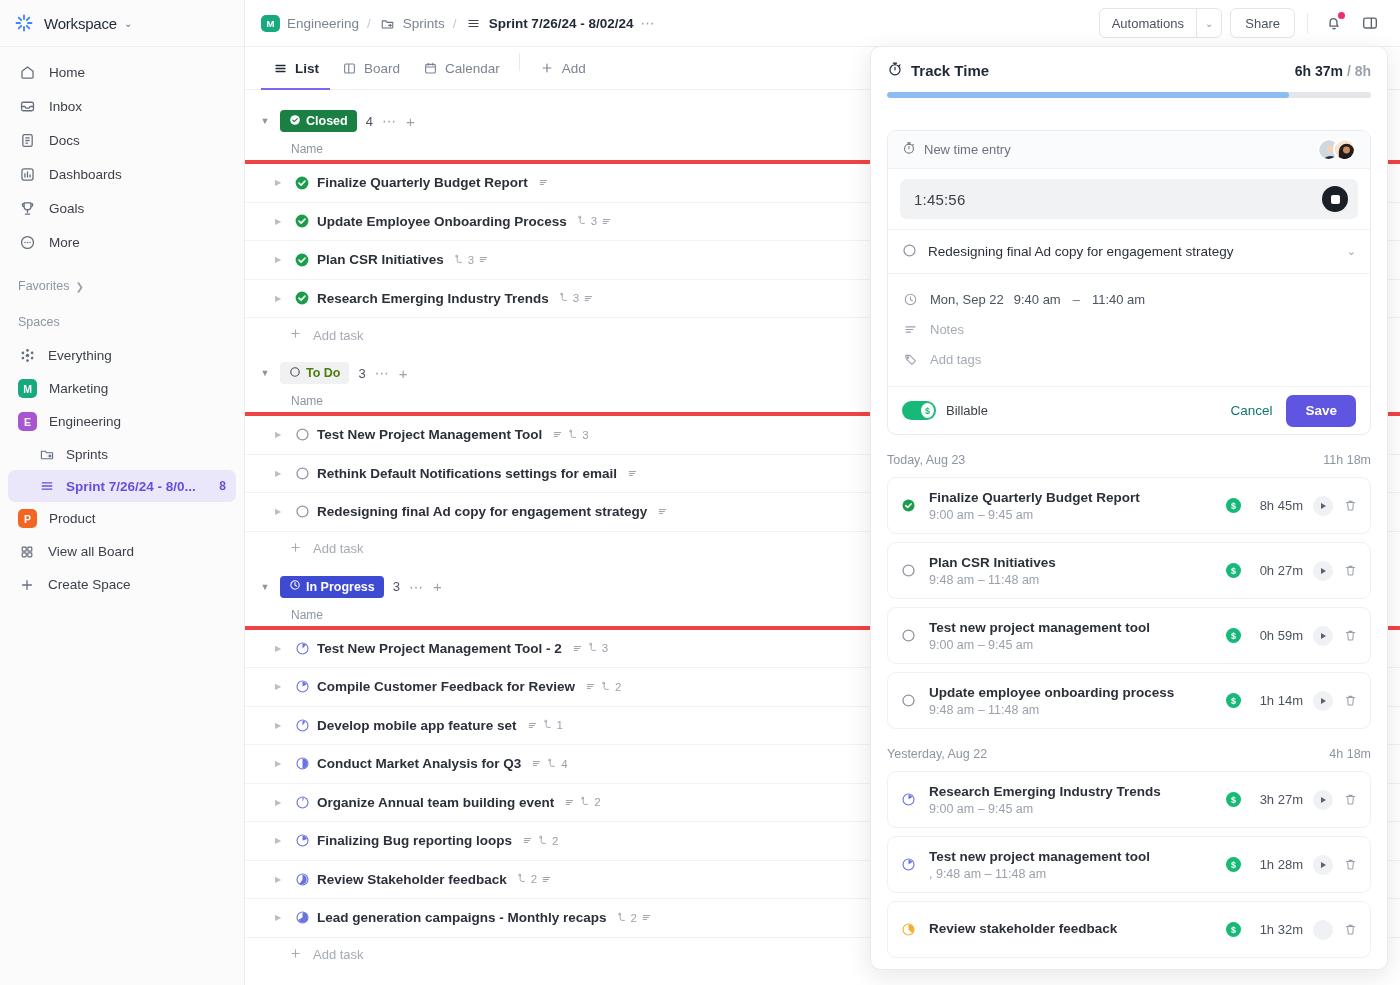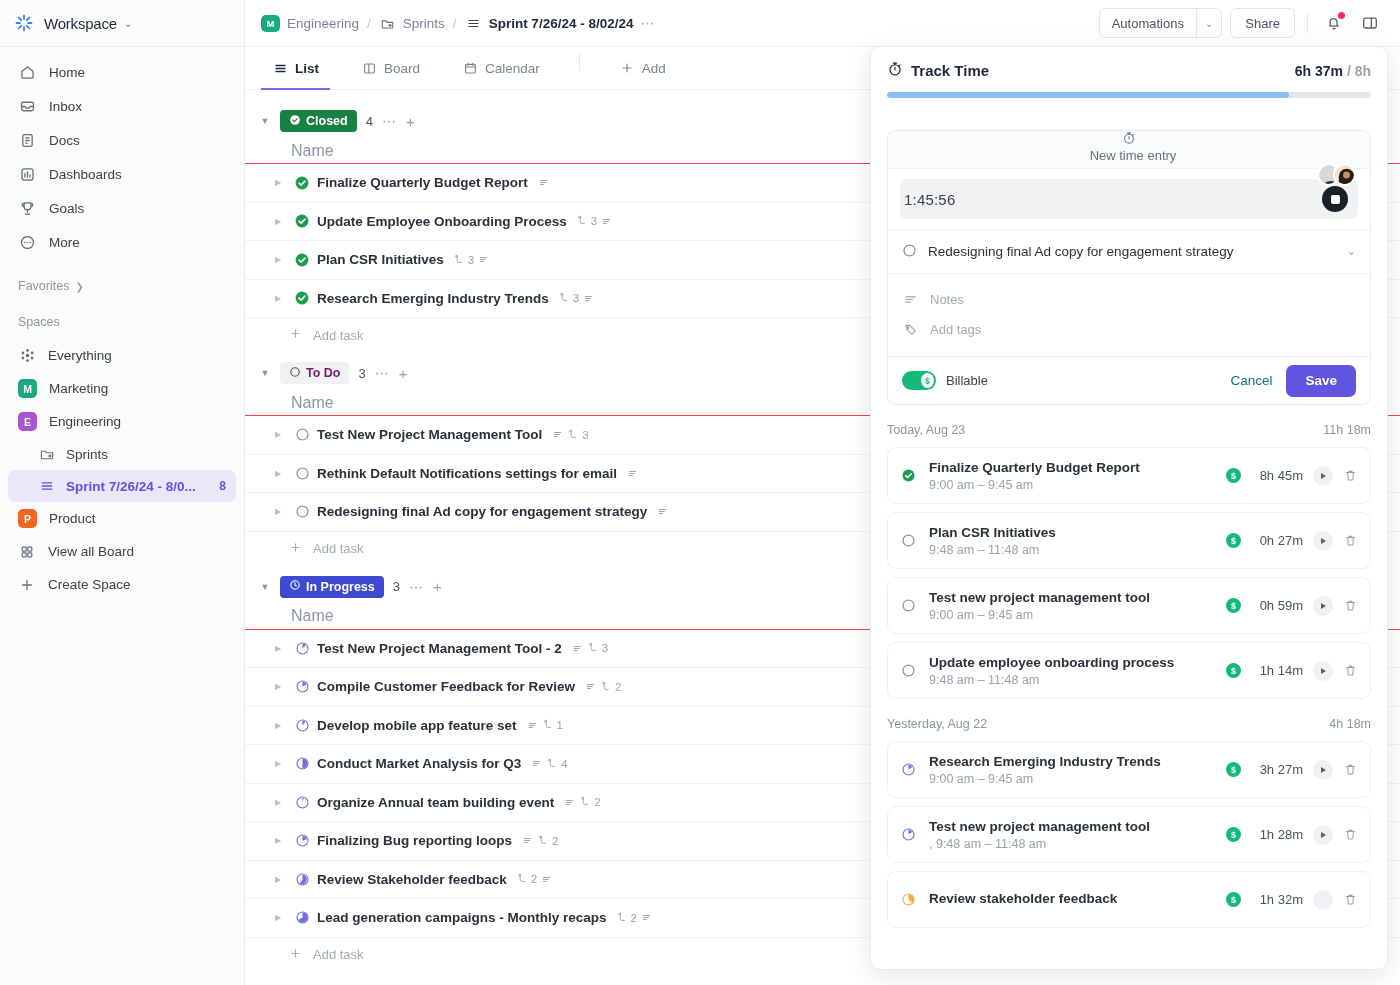--- a/index.html
+++ b/index.html
@@ -80,21 +80,21 @@
     font-size:13px; color:#4b5260; cursor:pointer;
   }
   .btn-outline .lbl { padding:0 12px; }
   .btn-outline .split { border-left:1px solid #e3e5ea; padding:0 8px; color:#8d95a3; font-size:10px; height:100%; display:flex; align-items:center;}
   .btn-share { height:30px; border:1px solid #e3e5ea; border-radius:6px; background:#fff; padding:0 14px; display:flex;align-items:center;font-size:13px;color:#4b5260;cursor:pointer;}
   .vdiv { width:1px; height:20px; background:#e8eaee; margin:0 4px;}
   .icon-btn { width:28px;height:28px;display:flex;align-items:center;justify-content:center;color:#5b626e;cursor:pointer;position:relative;}
   .dot-red { position:absolute; top:3px; right:3px; width:7px;height:7px;border-radius:50%;background:#f4286f;}
 
   
-  .viewbar { height:43px; display:flex; align-items:center; padding:0 16px; border-bottom:1px solid #eef0f3; background:#fff;gap:20px;}
+  .viewbar { height:43px; display:flex; align-items:center; padding:0 16px; border-bottom:1px solid #eef0f3; background:#fff;}
   .vtab {
     display:flex; align-items:center; gap:7px; height:42px;
     padding:0 11px; font-size:13.5px; color:#7c8493; cursor:pointer;
     border-bottom:2px solid transparent; position:relative; top:1px;
   }
   .vtab.active { color:#1f2937; font-weight:700; border-bottom-color:#7b68ee;}
   .vtab-ico { width:16px;height:16px;display:flex;align-items:center;justify-content:center;}
   .vsep { width:1px; height:18px; background:#e8eaee; margin:0 8px 12px 8px;}
 
   
@@ -106,22 +106,22 @@
     display:inline-flex; align-items:center; gap:5px;
     height:22px; padding:0 9px; border-radius:4px;
     color:#fff; font-size:12.5px; font-weight:700;
   }
   .grp-count { font-size:13px; color:#4b5260; }
   .grp-dots { color:#9aa1ad; font-size:14px; letter-spacing:1px; cursor:pointer;}
   .grp-plus { color:#9aa1ad; font-size:15px; cursor:pointer;}
 
   .col-hdr {
     display:flex; align-items:center; height:26px;
-    padding:0 14px 0 46px; border-bottom:1px solid #ef4444;
-    font-size:16px; color:#8d95a3;
+    padding:0 14px 0 46px; border-bottom:4px solid #ef4444;
+    font-size:12px; color:#8d95a3;
   }
   .col-hdr .name { flex:1; }
   .col-hdr .tt { width:150px; }
 
   .task-row {
     display:flex; align-items:center; height:38.5px;
     padding:0 14px 0 30px; border-bottom:1px solid #f1f2f5;
     cursor:pointer;
   }
   .t-caret { width:16px; color:#b9bec7; font-size:8px; flex:0 0 16px; }
@@ -147,29 +147,29 @@
   }
   .tt-head { padding:14px 16px 16px 16px; }
   .tt-head-row { display:flex; align-items:center; }
   .tt-title { display:flex; align-items:center; gap:8px; font-size:15px; font-weight:700; color:#1f2937;}
   .tt-total { margin-left:auto; font-size:14px; font-weight:700; color:#1f2937;}
   .tt-total .goal { color:#9aa1ad; font-weight:700;}
   .pbar { height:6px; border-radius:4px; background:#e4e6ea; margin-top:12px; overflow:hidden;}
   .pbar-fill { height:100%; background:#8bbcf2; border-radius:4px;}
 
   .entry-card { margin:16px 16px 0 16px; border:1px solid #eaebef; border-radius:9px; overflow:hidden; }
-  .entry-top { display:flex; align-items:center; height:38px; padding:0 14px; background:#fafbfc; border-bottom:1px solid #eef0f3;flex-direction:column;}
+  .entry-top { display:flex; align-items:center; height:38px; padding:0 14px; background:#fafbfc; border-bottom:1px solid #eef0f3;}
   .entry-top .lbl { font-size:13px; color:#6b7280; margin-left:8px;}
   .avs { margin-left:auto; display:flex; }
   .av { width:23px;height:23px;border-radius:50%;border:2px solid #fff; overflow:hidden; position:relative;}
   .av:nth-child(2){ margin-left:-7px; }
   .timer-row { padding:10px 12px 10px 12px; background:#fff;}
   .timer-box {
     height:40px; background:#f1f2f4; border-radius:7px;
-    display:flex; align-items:center; padding:0 10px 0 4px;
+    display:flex; align-items:center; padding:0 10px 0 14px;
   }
   .timer-val { font-size:15px; color:#3c4149; letter-spacing:.2px;}
   .stop-btn { margin-left:auto; width:26px;height:26px;border-radius:50%;background:#1b1f28;display:flex;align-items:center;justify-content:center;cursor:pointer;}
   .stop-sq { width:9px;height:9px;background:#fff;border-radius:2px;}
   .entry-task { display:flex; align-items:center; height:44px; padding:0 14px; border-top:1px solid #f1f2f5;}
   .etask-name { font-size:13.5px; color:#2b303b; margin-left:11px;}
   .etask-chev { margin-left:auto; color:#9aa1ad; font-size:11px;}
   .entry-fields { padding:10px 14px 12px 14px; border-top:1px solid #f1f2f5;}
   .field-row { display:flex; align-items:center; gap:12px; height:30px; color:#6b7280; font-size:13px;}
   .field-ico { width:16px; flex:0 0 16px; display:flex; align-items:center; justify-content:center; color:#9aa1ad;}
@@ -603,21 +603,21 @@
           <span><svg width="13" height="13" viewBox="0 0 20 20" fill="none" stroke="#a5abb6" stroke-width="1.7" stroke-linecap="round">
                 <path d="M10 4.5v11M4.5 10h11"></path>
               </svg></span>
           <span>Add task</span>
         </div>
       </div>
 
       <div class="group">
         <div class="grp-hdr">
           <span class="caret">▼</span>
-          <span class="status-pill" style="background:#f1f1f3;color:#701a75">
+          <span class="status-pill" style="background:#f1f1f3;color:#4d7c0f">
             <span>
               <svg width="12" height="12" viewBox="0 0 20 20" fill="none" stroke="#4b5260" stroke-width="1.9">
                   <circle cx="10" cy="10" r="7"></circle>
                 </svg>
             </span>
             <span>To Do</span>
           </span>
           <span class="grp-count">3</span>
           <span class="grp-dots">⋯</span>
           <span class="grp-plus">+</span>
@@ -1055,20 +1055,32 @@
                 <circle cx="10" cy="10" r="7.3"></circle>
               </svg>
           </span>
           <span class="etask-name">Redesigning final Ad copy for engagement strategy</span>
           <span class="etask-chev">⌄</span>
         </div>
 
         <div class="entry-fields">
           <div class="field-row">
             <span class="field-ico">
+              <svg width="15" height="15" viewBox="0 0 20 20" fill="none" stroke="#9aa1ad" stroke-width="1.4">
+                  <circle cx="10" cy="10" r="7"></circle>
+                  <path d="M10 6.2v4l2.5 1.5" stroke-linecap="round"></path>
+                </svg>
+            </span>
+            <span class="dark">Mon, Sep 22</span>
+            <span class="dark" style="margin-left:-2px">9:40 am</span>
+            <span>–</span>
+            <span class="dark">11:40 am</span>
+          </div>
+          <div class="field-row">
+            <span class="field-ico">
               <svg width="15" height="15" viewBox="0 0 20 20" fill="none" stroke="#9aa1ad" stroke-width="1.5" stroke-linecap="round">
                   <path d="M4 6.5h12M4 10h9M4 13.5h6"></path>
                 </svg>
             </span>
             <span class="ph">Notes</span>
           </div>
           <div class="field-row">
             <span class="field-ico">
               <svg width="15" height="15" viewBox="0 0 20 20" fill="none" stroke="#9aa1ad" stroke-width="1.4" stroke-linejoin="round">
                   <path d="M3.5 4.5h5.6l7.4 7.4-4.6 4.6-7.4-7.4z"></path>

